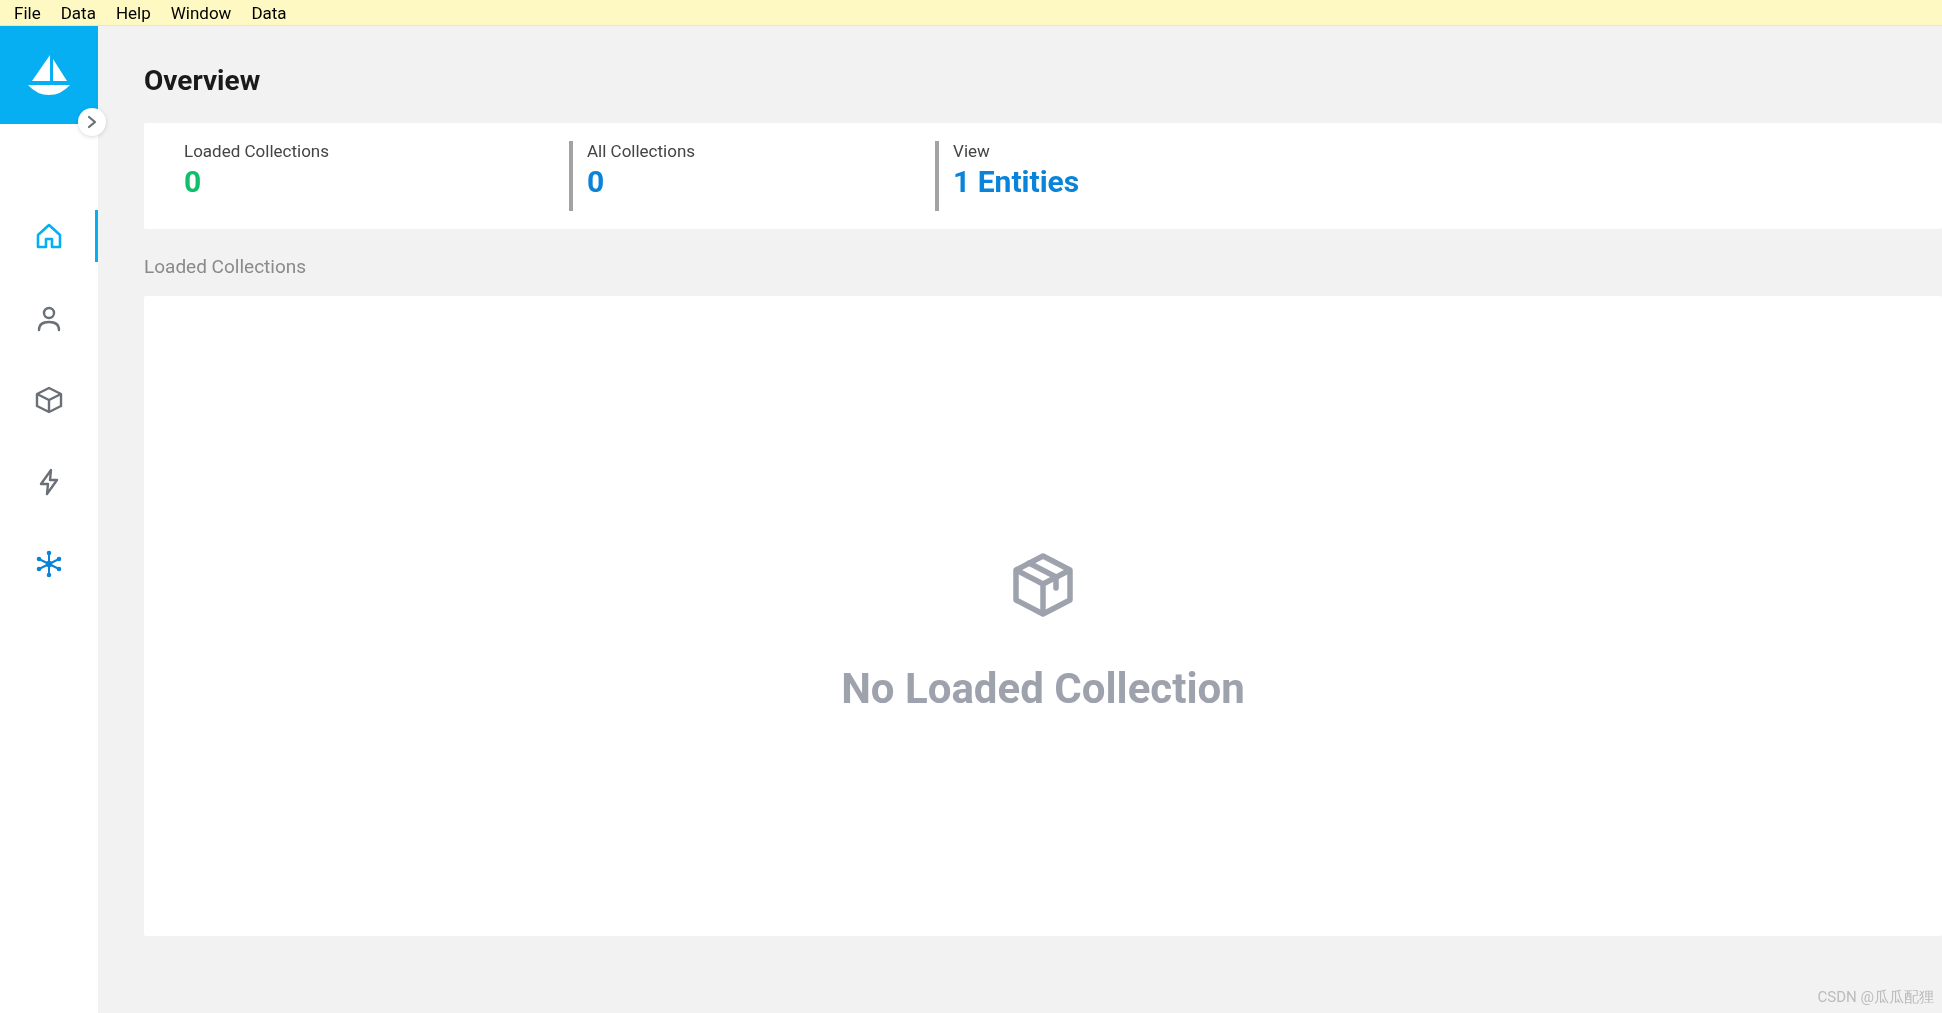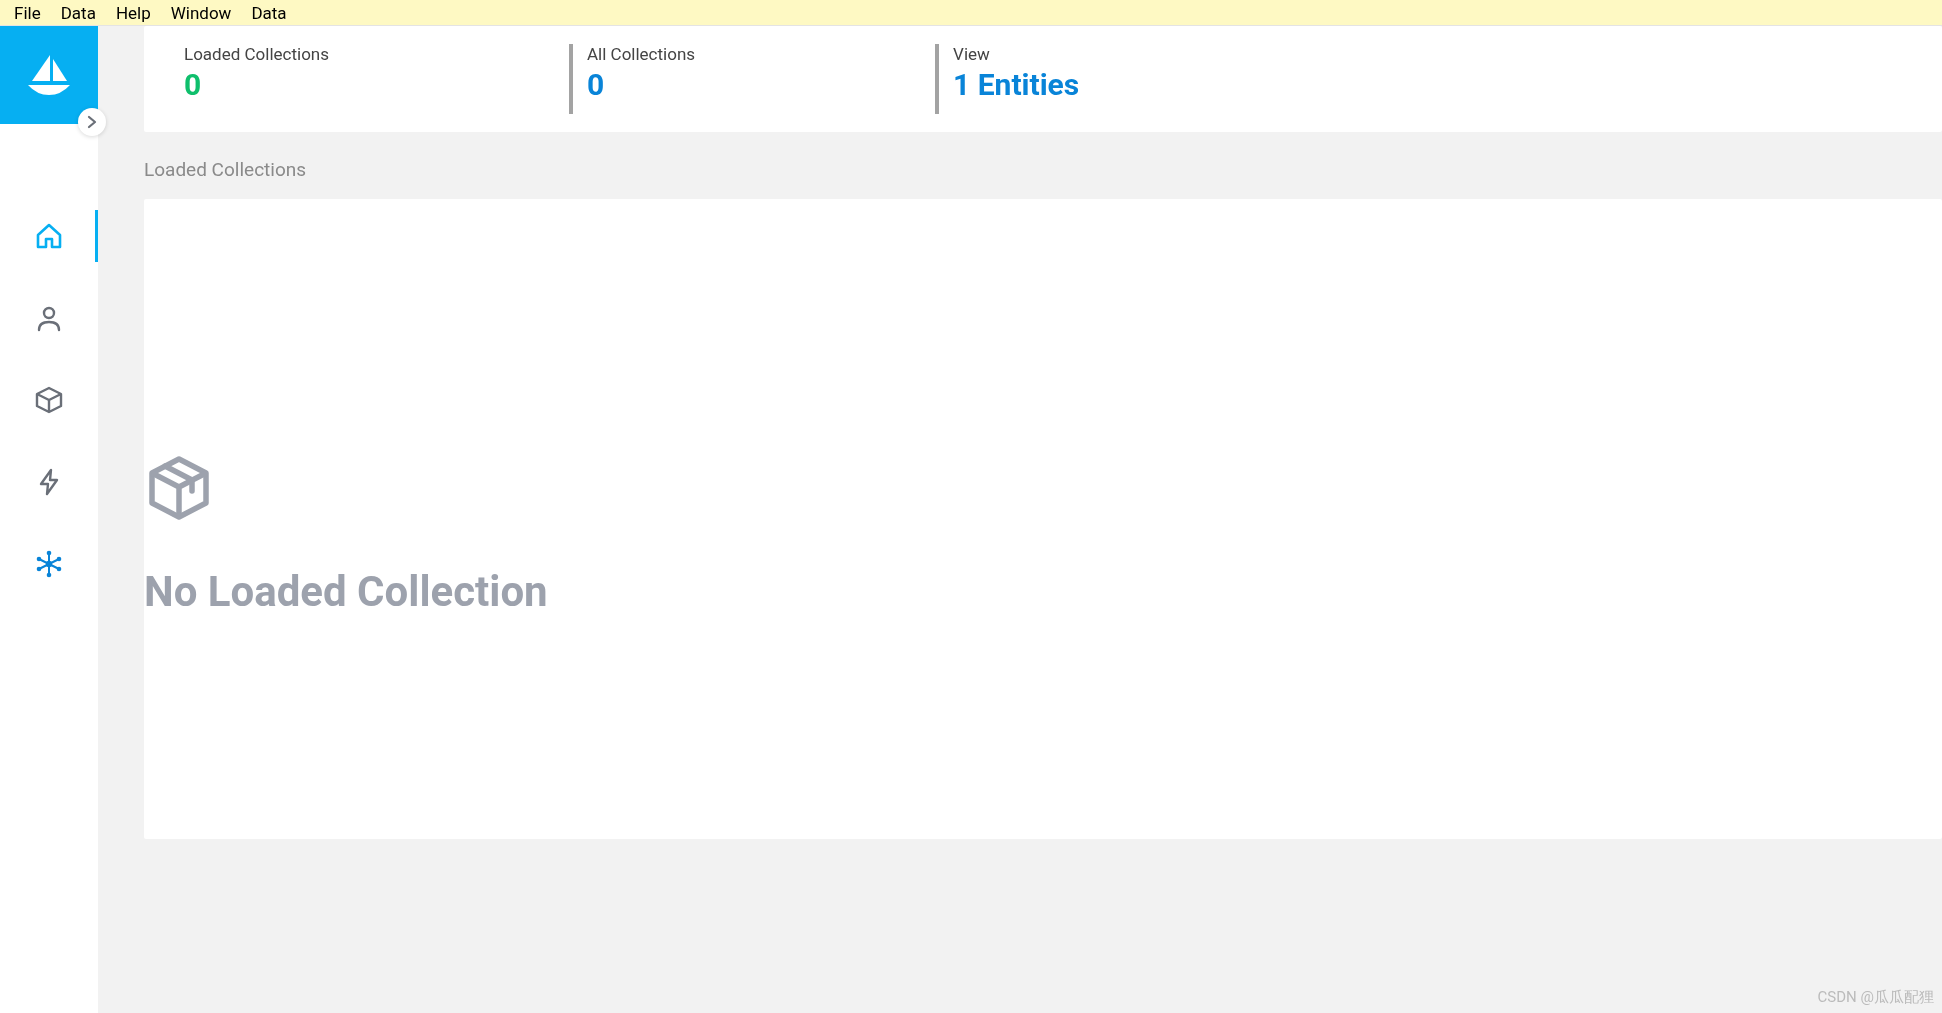--- a/index.html
+++ b/index.html
@@ -143,20 +143,21 @@
       color: #8a8a8a;
       padding: 26px 0 18px 46px;
     }
     .empty-card {
       background: #ffffff;
       margin-left: 46px;
       height: 640px;
       border-radius: 2px;
       display: flex;
       flex-direction: column;
+      align-items: center;
       justify-content: center;
     }
     .empty-icon {
       margin-bottom: 40px;
       margin-top: 30px;
     }
     .empty-text {
       font-size: 42px;
       font-weight: 700;
       color: #9da2ad;
@@ -233,20 +234,21 @@
           <line x1="15" y1="15" x2="25" y2="20" stroke="#0984d8" stroke-width="2"></line>
           <line x1="15" y1="15" x2="15" y2="26" stroke="#0984d8" stroke-width="2"></line>
           <line x1="15" y1="15" x2="5" y2="20" stroke="#0984d8" stroke-width="2"></line>
           <line x1="15" y1="15" x2="5" y2="10" stroke="#0984d8" stroke-width="2"></line>
         </svg>
       </div>
     </div>
   </div>
 
   <div class="main-area">
+    <h1 class="page-title">Overview</h1>
 
     <div class="stats-card">
       <div class="stat-block">
         <span class="stat-label">Loaded Collections</span>
         <span class="stat-value green">0</span>
       </div>
       <div class="stat-block">
         <span class="stat-label">All Collections</span>
         <span class="stat-value blue">0</span>
       </div>

